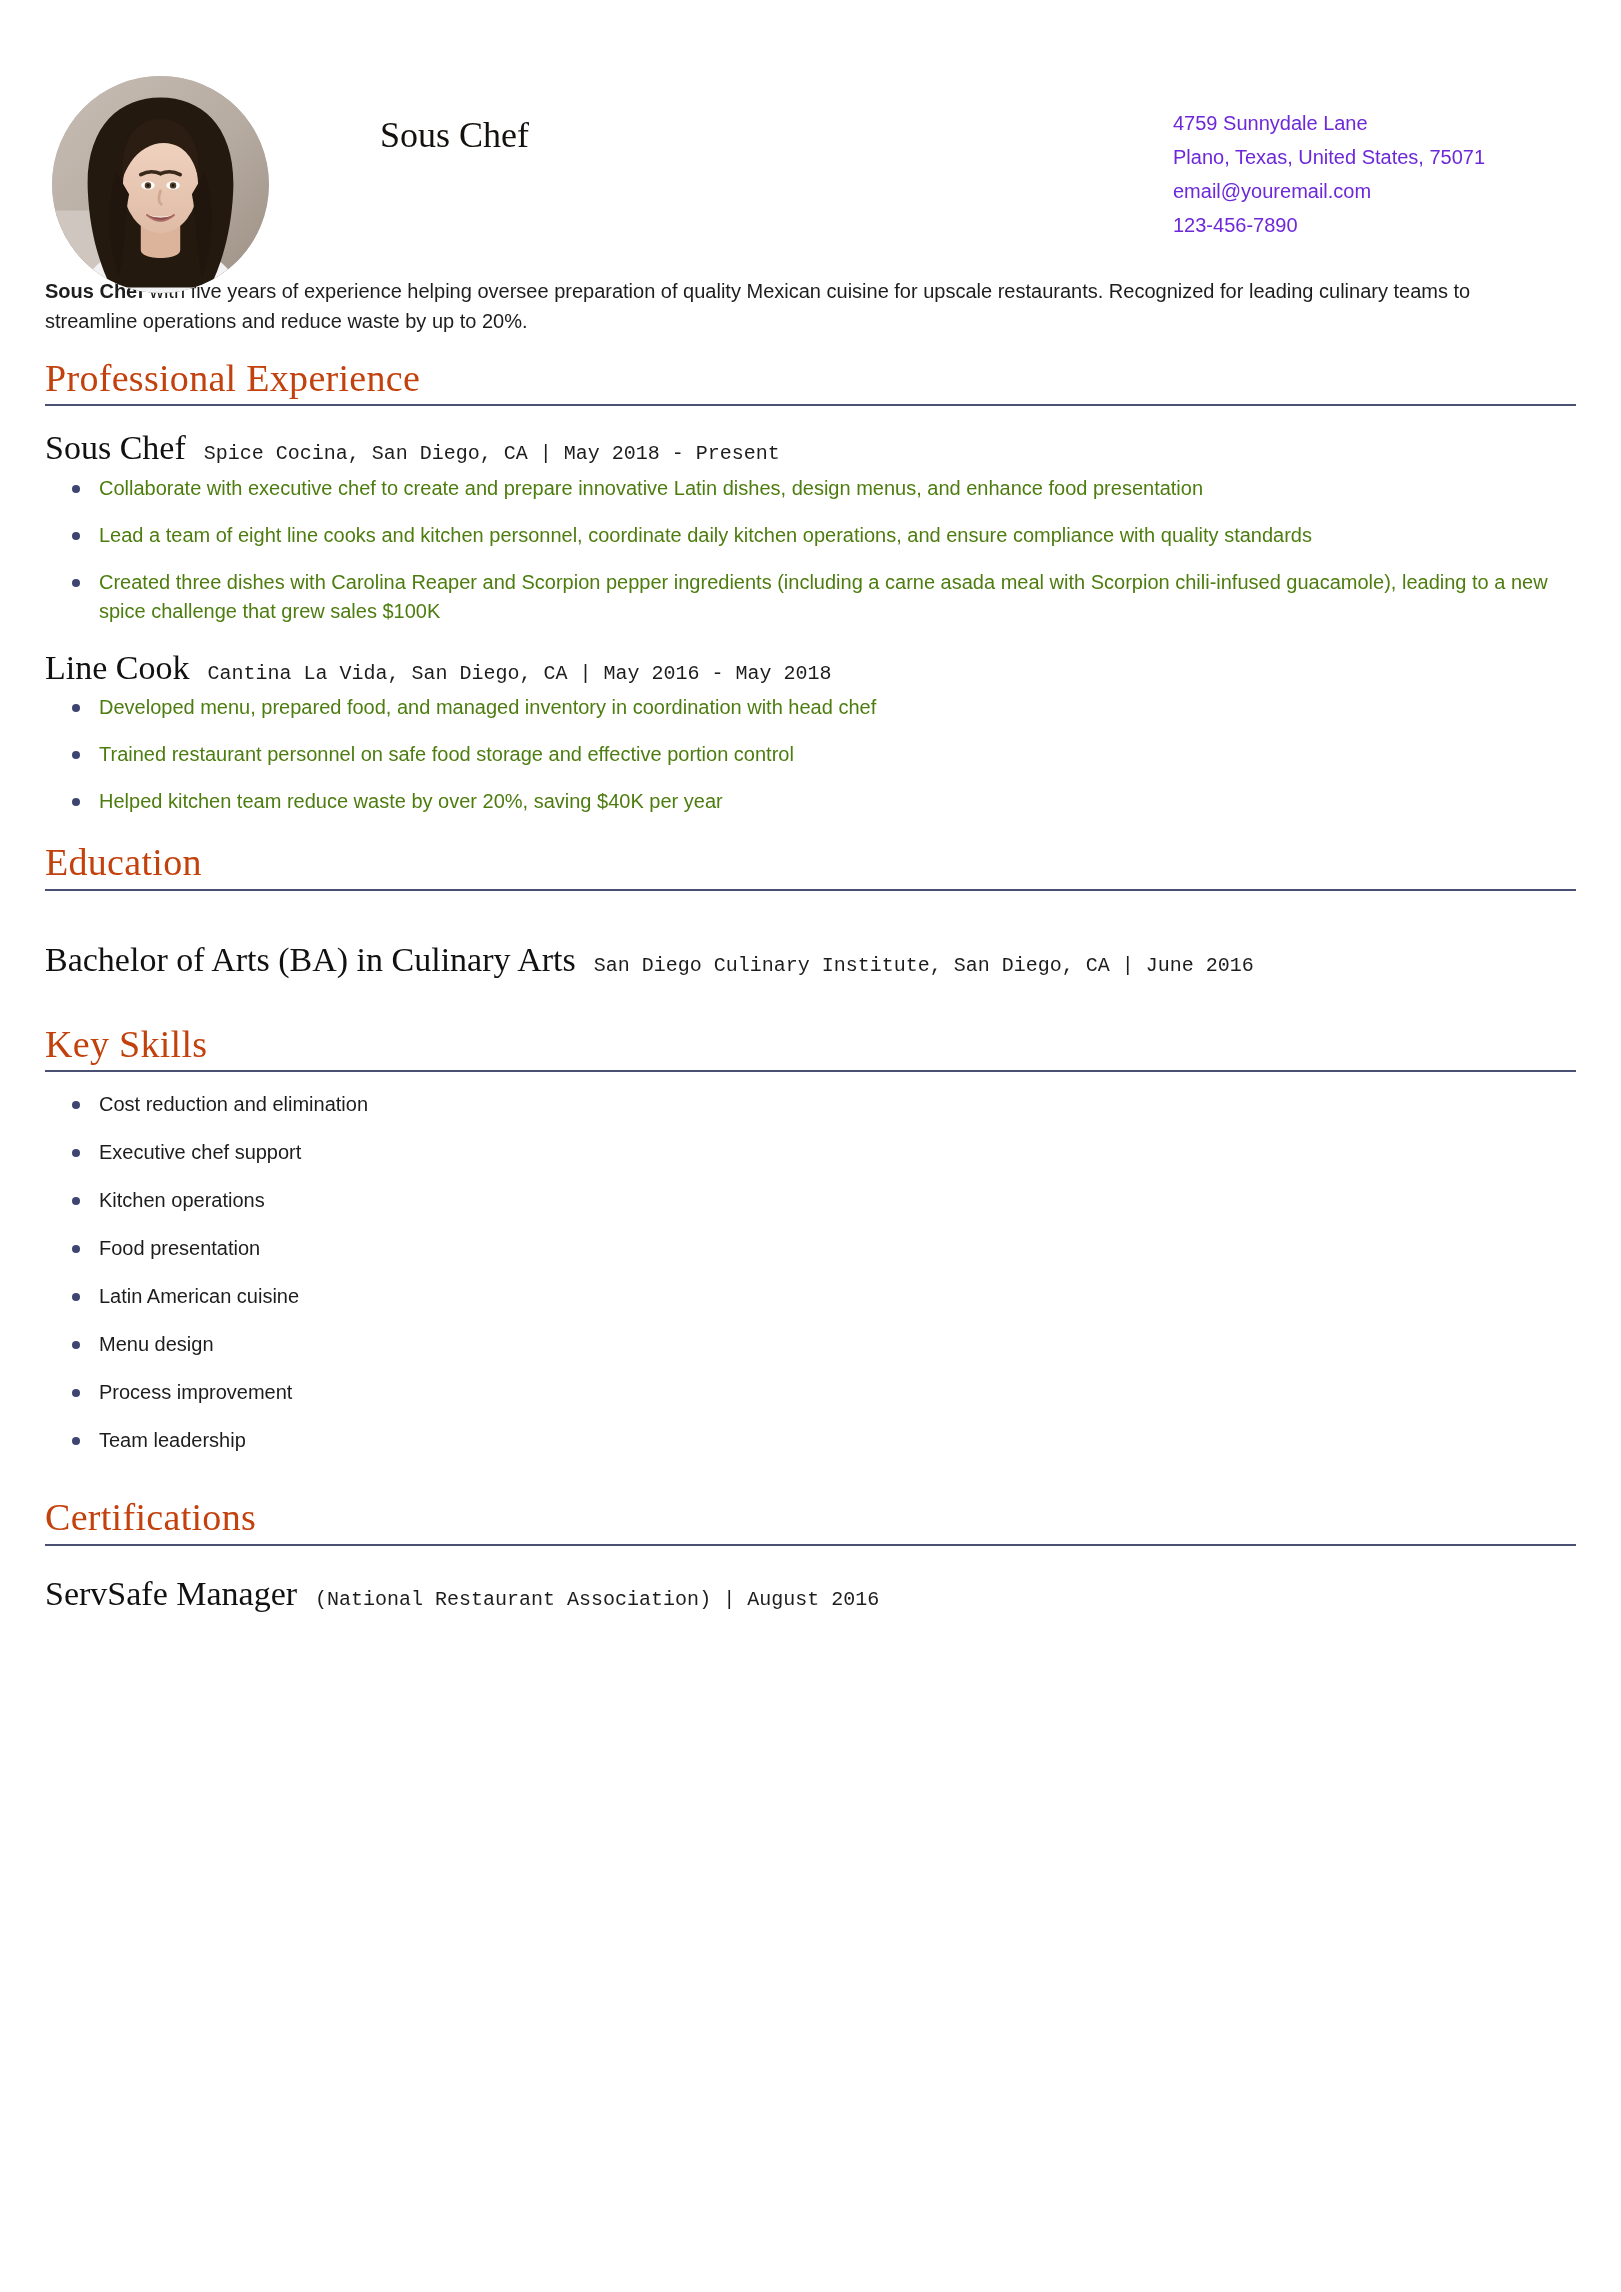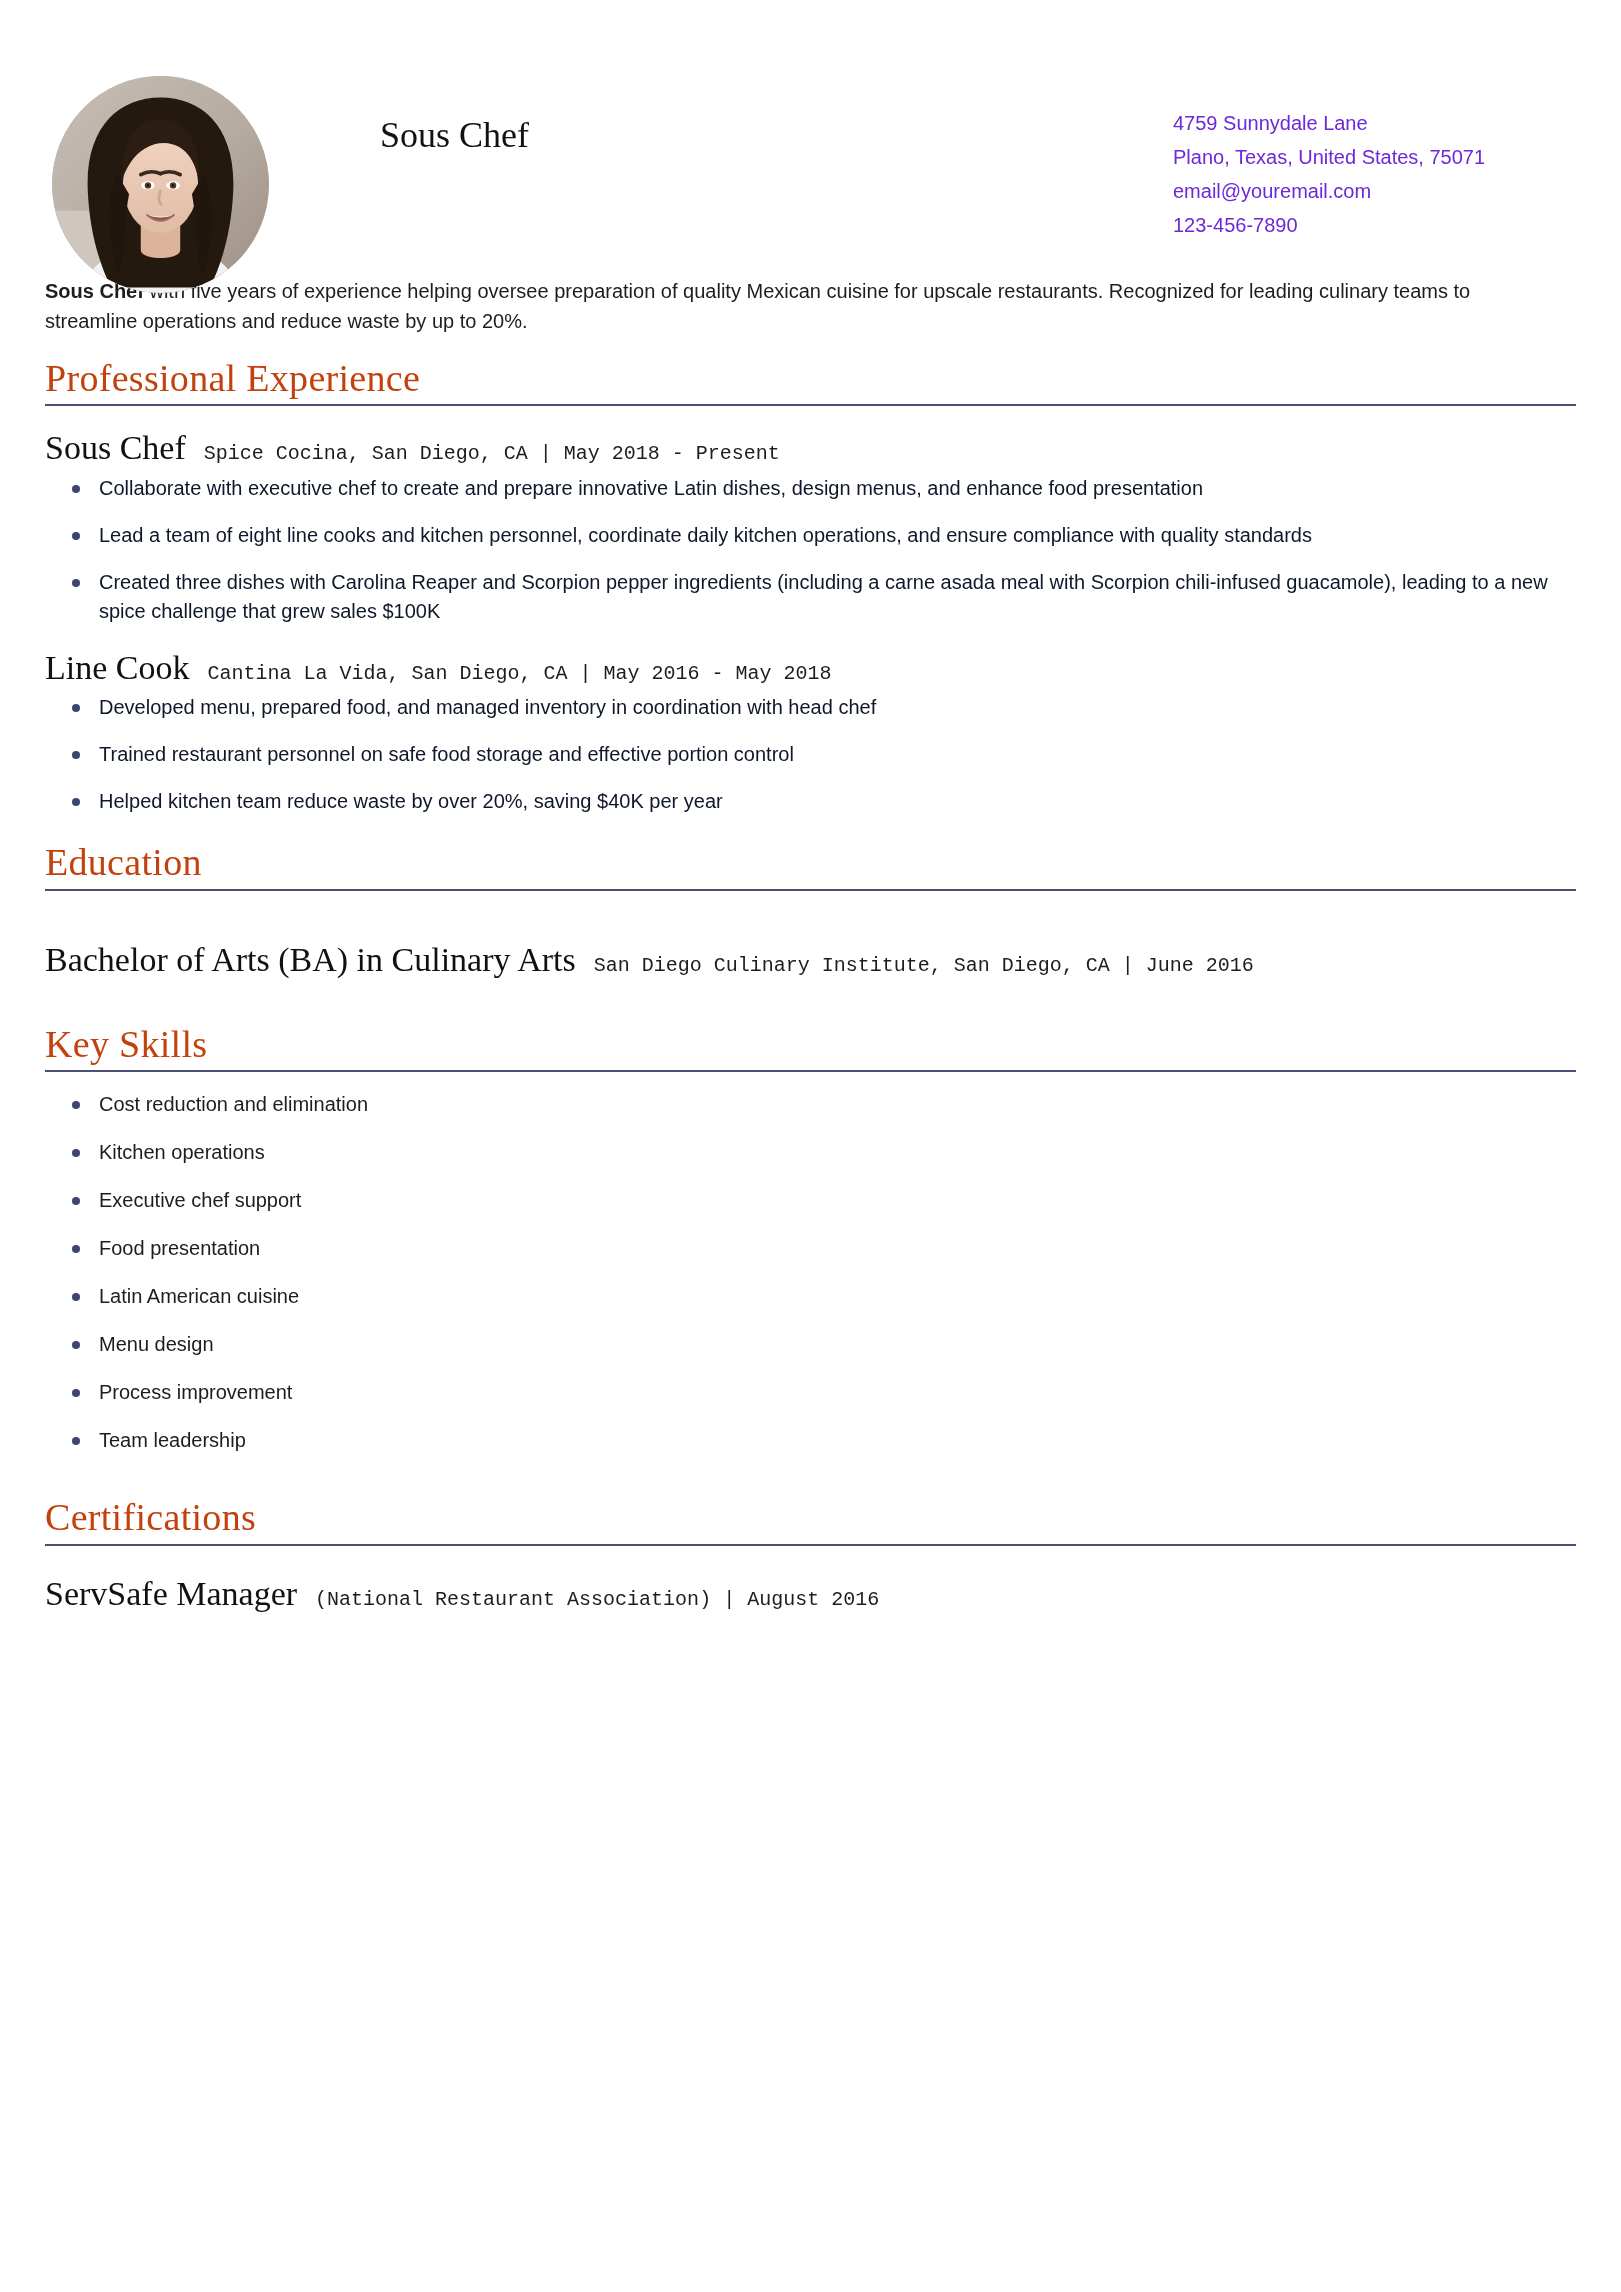--- a/index.html
+++ b/index.html
@@ -139,21 +139,21 @@
   ul.bullets {
     list-style: none;
     margin: 7.2px 0 0 0;
     padding: 0;
   }
   ul.bullets li {
     position: relative;
     padding-left: 54px;
     font-size: 20px;
     line-height: 29px;
-    color: #0f172a;
+    color: #4d7c0f;
     margin-bottom: 18px;
     max-width: 1469px;
   }
   ul.bullets li .dot {
     position: absolute;
     left: 27px;
     top: 10.7px;
     width: 8px;
     height: 8px;
     border-radius: 50%;
@@ -305,22 +305,22 @@
       </div>
     </div>
   </div>
 
   <div class="section sec-skills">
     <div class="section-heading">Key Skills</div>
     <div class="section-rule"></div>
 
     <ul class="skills">
       <li><span class="dot"></span><span>Cost reduction and elimination</span></li>
+      <li><span class="dot"></span><span>Executive chef support</span></li>
       <li><span class="dot"></span><span>Kitchen operations</span></li>
-      <li><span class="dot"></span><span>Executive chef support</span></li>
       <li><span class="dot"></span><span>Food presentation</span></li>
       <li><span class="dot"></span><span>Latin American cuisine</span></li>
       <li><span class="dot"></span><span>Menu design</span></li>
       <li><span class="dot"></span><span>Process improvement</span></li>
       <li><span class="dot"></span><span>Team leadership</span></li>
     </ul>
   </div>
 
   <div class="section sec-cert">
     <div class="section-heading">Certifications</div>

